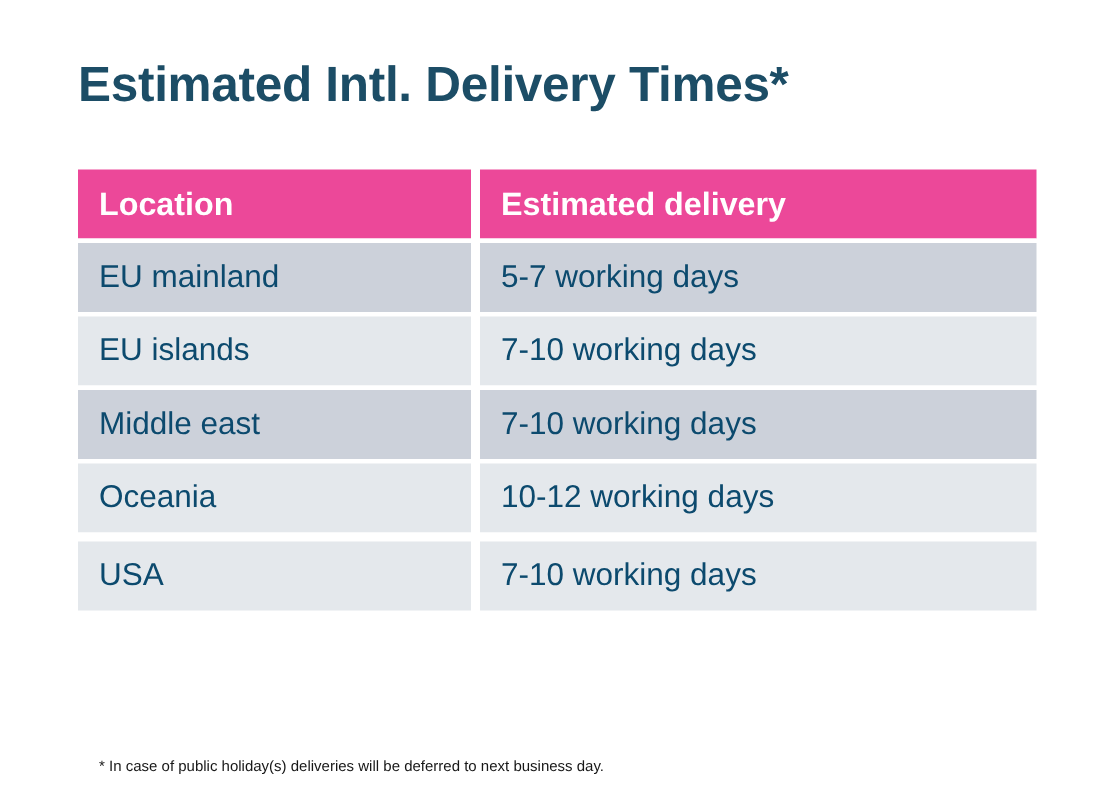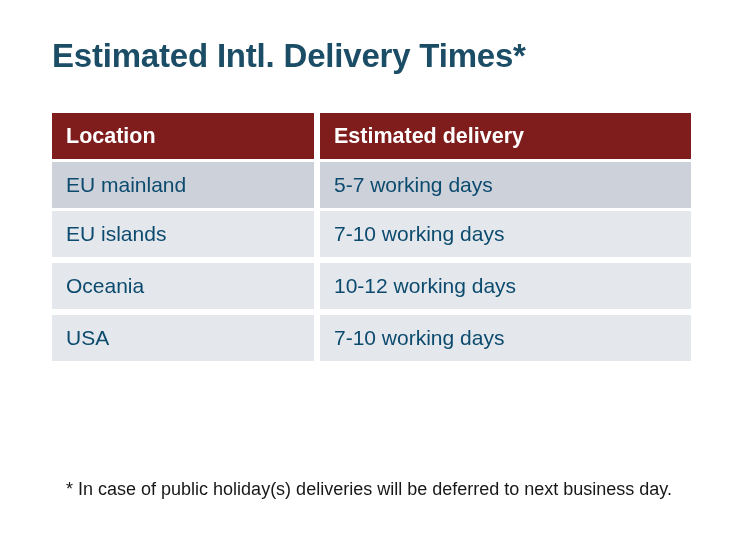--- a/index.html
+++ b/index.html
@@ -55,21 +55,21 @@
     height: 46px;
     display: flex;
     align-items: center;
     padding-left: 14px;
     font-size: 21px;
     color: #0c4a6e;
     white-space: nowrap;
     overflow: hidden;
   }
   .head-cell {
-    background: #7f1d1d;
+    background: #ec4899;
     color: #ffffff;
     font-weight: bold;
     font-size: 21.5px;
     height: 46px;
   }
   .gap-cell {
     background: #ffffff;
     height: 46px;
   }
   .row-odd .cell  { background: #ccd1da; }
@@ -78,22 +78,22 @@
   .row-even .gap-cell { background: #ffffff; }
 
   .spacer-row td {
     height: 3px;
     background: #ffffff;
     padding: 0;
   }
   .footnote {
     position: absolute;
     left: 66px;
-    top: 479px;
-    font-size: 18px;
+    top: 502px;
+    font-size: 10px;
     color: #171717;
     white-space: nowrap;
     line-height: 20px;
   }
 </style>
 </head>
 <body>
 
 <div class="page">
 
@@ -149,20 +149,29 @@
           <div class="cell">7-10 working days</div>
         </td>
       </tr>
 
       <tr class="spacer-row">
         <td></td>
         <td></td>
         <td></td>
       </tr>
 
+      <tr class="row-odd">
+        <td>
+          <div class="cell">Middle east</div>
+        </td>
+        <td class="gap-cell"></td>
+        <td>
+          <div class="cell">7-10 working days</div>
+        </td>
+      </tr>
 
       <tr class="spacer-row">
         <td></td>
         <td></td>
         <td></td>
       </tr>
 
       <tr class="row-even">
         <td>
           <div class="cell">Oceania</div>

